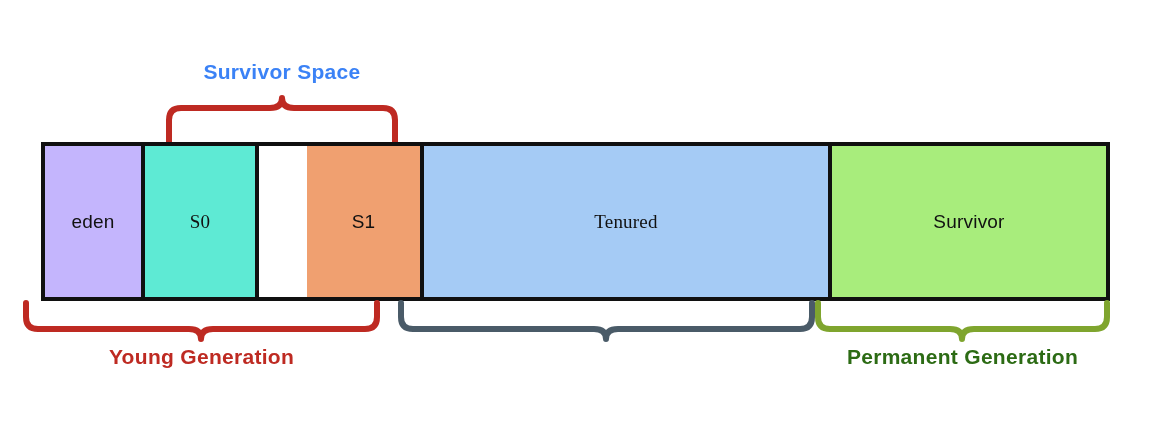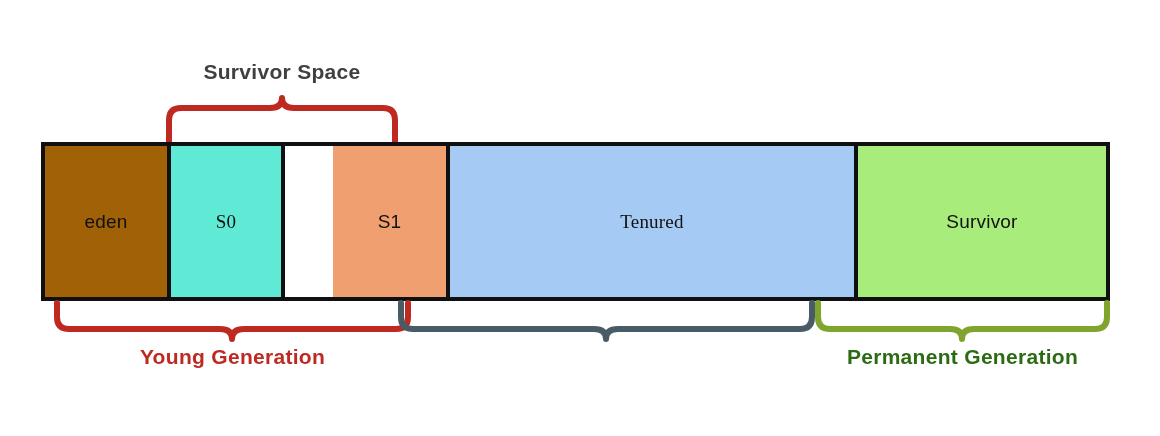--- a/index.html
+++ b/index.html
@@ -71,27 +71,27 @@
   #survivor-group {
     left: 166px;
     top: 60px;
     width: 232px;
     height: 84px;
   }
   #survivor-label {
     left: 0;
     top: 0;
     width: 232px;
-    color: #404040;
+    color: #3b82f6;
   }
   #survivor-brace { position: absolute; left: 0; top: 32px; }
 
   
   #young-group {
-    left: 54px;
+    left: 23px;
     top: 303px;
     width: 357px;
     height: 78px;
   }
   #young-brace { position: absolute; left: 0; top: 0; }
   #young-label {
     left: 0;
     top: 42px;
     width: 357px;
     color: #BE2A22;
@@ -132,21 +132,21 @@
 <div id="stage">
 
   <div class="brace-group" id="survivor-group">
     <div class="brace-label" id="survivor-label">Survivor Space</div>
     <svg class="brace-svg" id="survivor-brace" width="232" height="52" viewBox="0 0 232 52">
       <path d="M3,52 L3,28 Q3,16 15,16 L104,16 Q116,16 116,6 Q116,16 128,16 L217,16 Q229,16 229,28 L229,52" fill="none" stroke="#BE2A22" stroke-width="6" stroke-linecap="round" stroke-linejoin="round"></path>
     </svg>
   </div>
 
   <div id="memory-bar">
-    <div class="region" style="width:126px; background:#a16207;">
+    <div class="region" style="width:100px; background:#c4b5fd;">
       <span class="region-label">eden</span>
     </div>
     <div class="region" style="width:114px; background:#5eead4;font-family:Liberation Serif, serif;">
       <span class="region-label">S0</span>
     </div>
     <div class="region" style="width:117px; background:#F0A070;margin-left:48px;">
       <span class="region-label">S1</span>
     </div>
     <div class="region" style="width:408px; background:#A5CBF5;font-family:Liberation Serif, serif;">
       <span class="region-label">Tenured</span>

